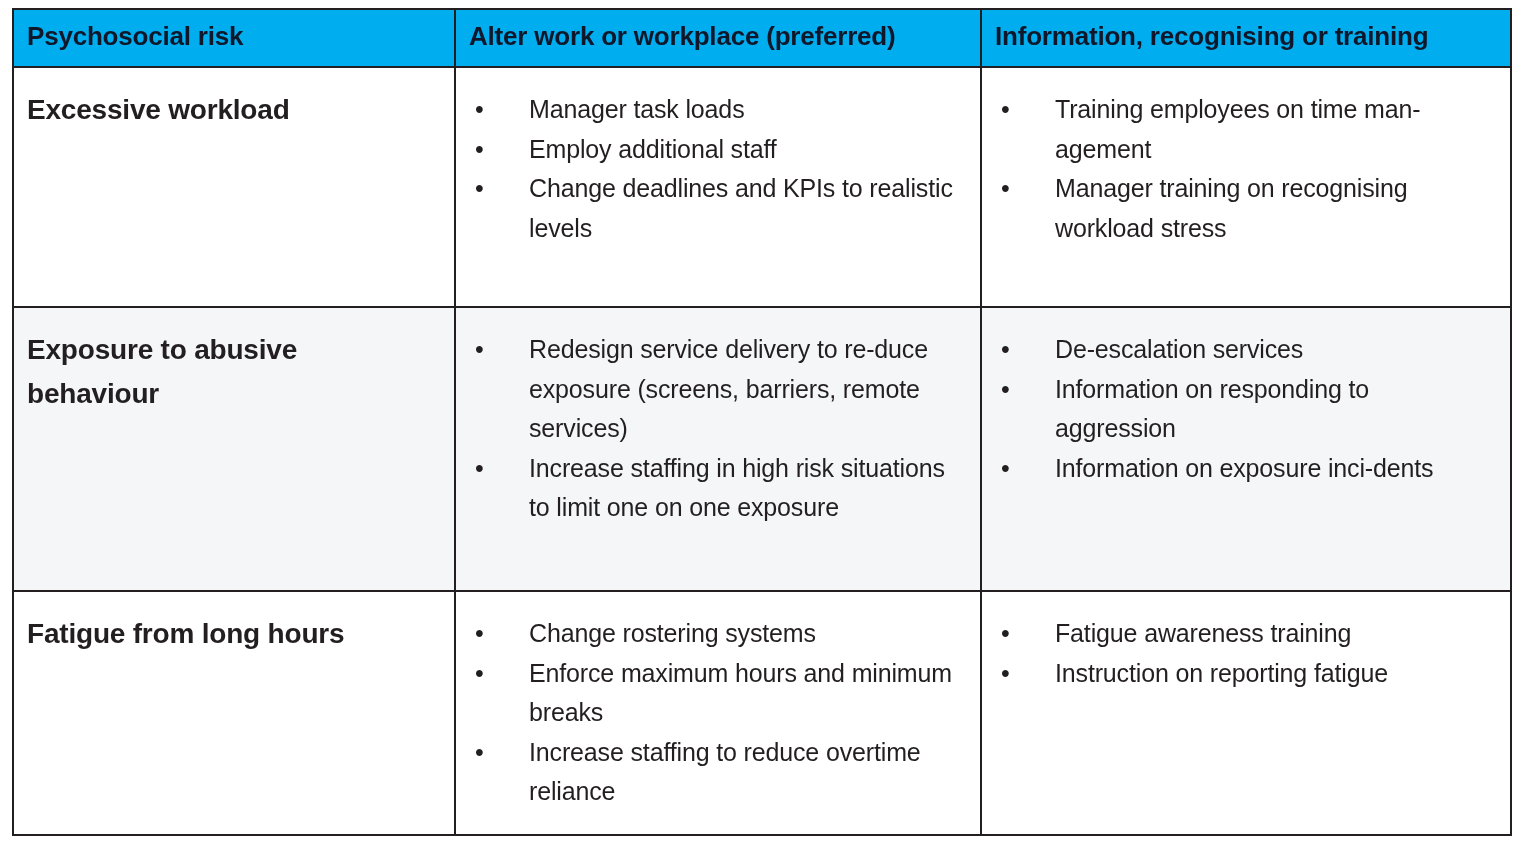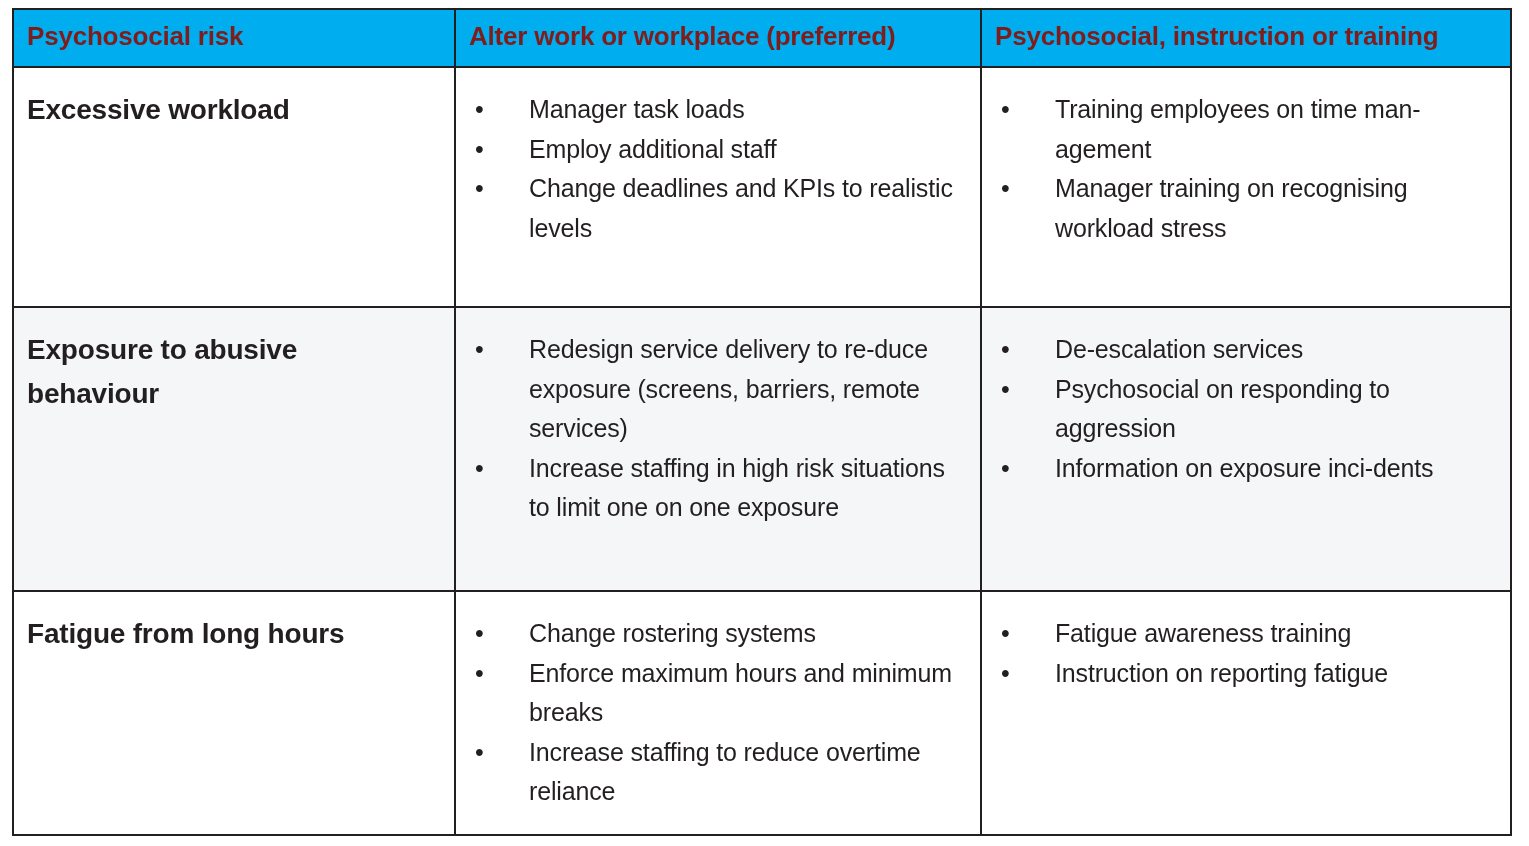--- a/index.html
+++ b/index.html
@@ -39,21 +39,21 @@
     padding: 0;
   }
 
   
   thead th {
     background: #00adee;
     height: 56px;
     border-color: #231f20;
   }
   .head-cell {
-    color: #7f1d1d;
+    color: #0f172a;
     font-size: 26px;
     font-weight: bold;
     line-height: 1.1;
     letter-spacing: -0.2px;
     padding: 12px 0 0 13px;
     white-space: nowrap;
     text-align: left;
   }
 
   
@@ -110,21 +110,21 @@
     </colgroup>
     <thead>
       <tr>
         <th>
           <div class="head-cell">Psychosocial risk</div>
         </th>
         <th>
           <div class="head-cell">Alter work or workplace (preferred)</div>
         </th>
         <th>
-          <div class="head-cell">Psychosocial, instruction or training</div>
+          <div class="head-cell">Information, recognising or training</div>
         </th>
       </tr>
     </thead>
     <tbody>
 
       <tr class="row-plain r1">
         <td>
           <div class="risk-cell">Excessive workload</div>
         </td>
         <td>
@@ -148,21 +148,21 @@
         </td>
         <td>
           <ul class="measure-list">
               <li><span class="bullet">•</span><span>Redesign service delivery to re-duce exposure (screens, barriers, remote services)</span></li>
               <li><span class="bullet">•</span><span>Increase staffing in high risk situations to limit one on one exposure</span></li>
             </ul>
         </td>
         <td>
           <ul class="measure-list">
               <li><span class="bullet">•</span><span>De-escalation services</span></li>
-              <li><span class="bullet">•</span><span>Psychosocial on responding to aggression</span></li>
+              <li><span class="bullet">•</span><span>Information on responding to aggression</span></li>
               <li><span class="bullet">•</span><span>Information on exposure inci-dents</span></li>
             </ul>
         </td>
       </tr>
 
       <tr class="row-plain r3">
         <td>
           <div class="risk-cell">Fatigue from long hours</div>
         </td>
         <td>

